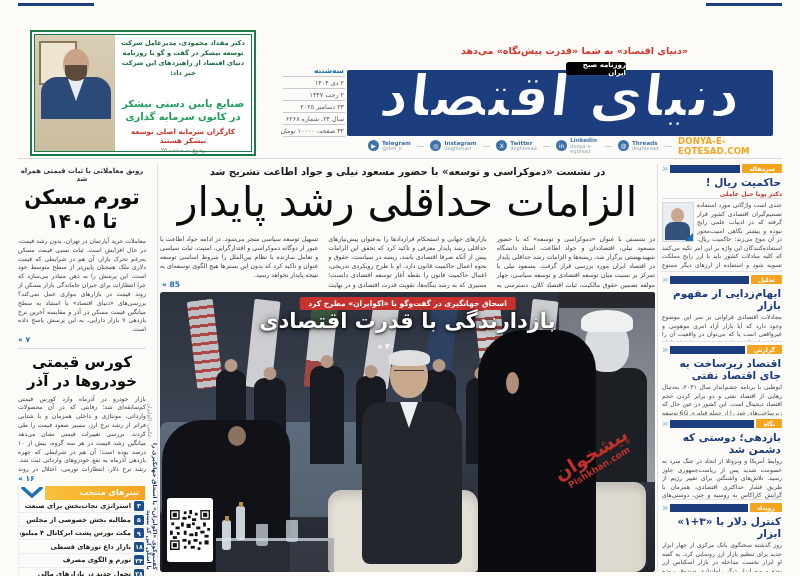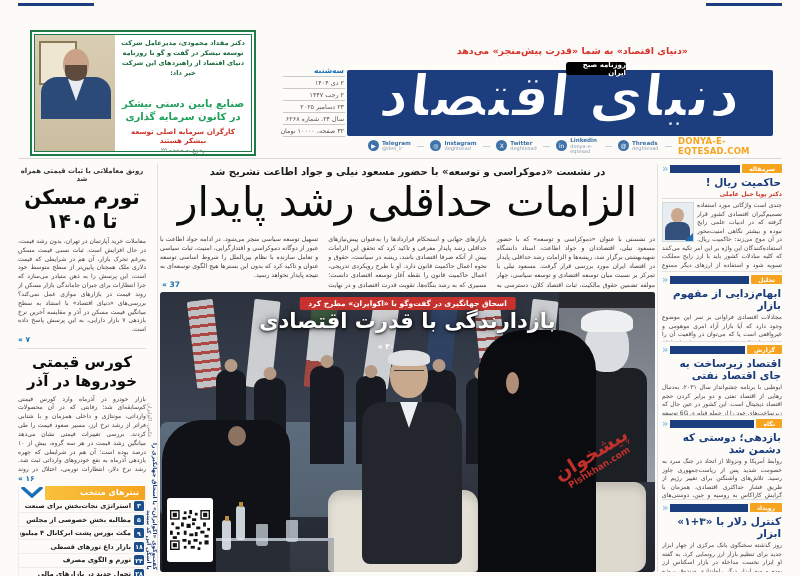--- a/index.html
+++ b/index.html
@@ -171,21 +171,21 @@
       <div class="pphoto">
         <div class="shelf"></div>
           <div class="suit"></div>
           <div class="shirt"></div>
           <div class="head"></div>
           <div class="beard"></div>
       </div>
     </div>
   </div>
 
-  <div class="slogan">«دنیای اقتصاد» به شما «قدرت پیش‌منجر» می‌دهد</div>
+  <div class="slogan">«دنیای اقتصاد» به شما «قدرت پیش‌نگاه» می‌دهد</div>
   <div class="band"></div>
   <div class="rbadge">روزنامه صبح ایران</div>
   <div class="logo">دنیای اقتصاد</div>
 
   <div class="dateline">
     <div class="row">سه‌شنبه</div>
     <div class="row">۲ دی ۱۴۰۴</div>
     <div class="row">۲ رجب ۱۴۴۷</div>
     <div class="row">۲۳ دسامبر ۲۰۲۵</div>
     <div class="row">سال ۲۴، شماره ۶۲۶۸</div>
@@ -234,21 +234,21 @@
     </span>
       <span class="soc-sep"></span>
     <span class="site">DONYA-E-EQTESAD.COM</span>
   </div>
 
   <div class="hrule"></div>
 
   <div class="lead-kicker">در نشست «دموکراسی و توسعه» با حضور مسعود نیلی و جواد اطاعت تشریح شد</div>
   <div class="lead-hl">الزامات حداقلی رشد پایدار</div>
   <div class="lead-body">در نشستی با عنوان «دموکراسی و توسعه» که با حضور مسعود نیلی، اقتصاددان و جواد اطاعت، استاد دانشگاه شهیدبهشتی برگزار شد، ریشه‌ها و الزامات رشد حداقلی پایدار در اقتصاد ایران مورد بررسی قرار گرفت. مسعود نیلی با تمرکز بر نسبت میان توسعه اقتصادی و توسعه سیاسی، چهار مولفه تضمین حقوق مالکیت، ثبات اقتصاد کلان، دسترسی به بازارهای جهانی و استحکام قراردادها را به‌عنوان پیش‌نیازهای حداقلی رشد پایدار معرفی و تاکید کرد که تحقق این الزامات بیش از آنکه صرفا اقتصادی باشد، ریشه در سیاست، حقوق و نحوه اعمال حاکمیت قانون دارد. او با طرح رویکردی تدریجی، اعمال حاکمیت قانون را نقطه آغاز توسعه اقتصادی دانست؛ مسیری که به رشد بنگاه‌ها، تقویت قدرت اقتصادی و در نهایت تسهیل توسعه سیاسی منجر می‌شود. در ادامه جواد اطاعت با عبور از دوگانه دموکراسی و اقتدارگرایی، امنیت، ثبات سیاسی و تعامل سازنده با نظام بین‌الملل را شروط اساسی توسعه عنوان و تاکید کرد که بدون این بسترها هیچ الگوی توسعه‌ای به نتیجه پایدار نخواهد رسید.</div>
-  <div class="pref lead-pref">« 37</div>
+  <div class="pref lead-pref">« 85</div>
 
   <div class="photo">
     <div class="panelglow"></div>
     <div class="flag"></div>
       <div class="flag"></div>
       <div class="flag"></div>
       <div class="flag"></div>
     <div class="flag"></div>
       <div class="flag"></div>
       <div class="flag"></div>

